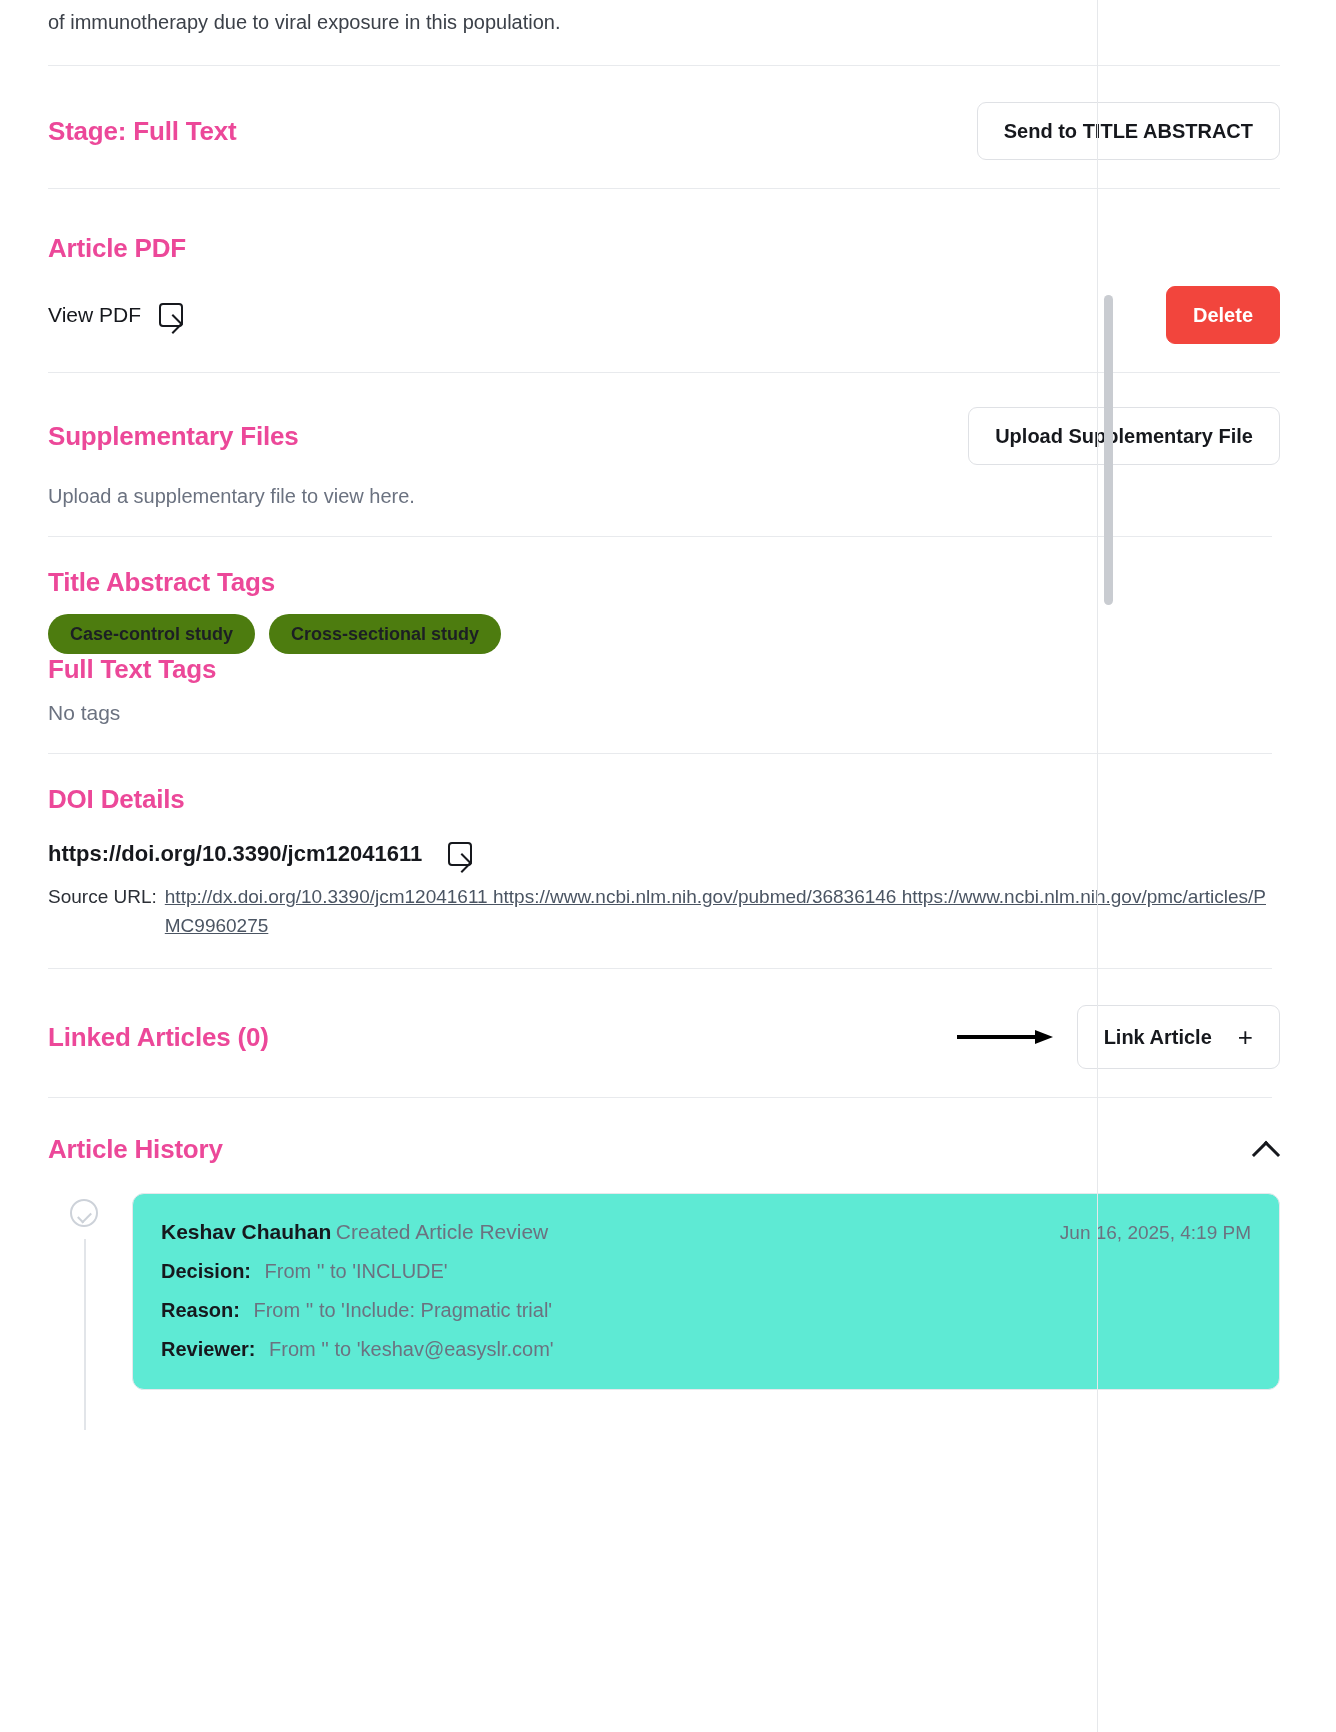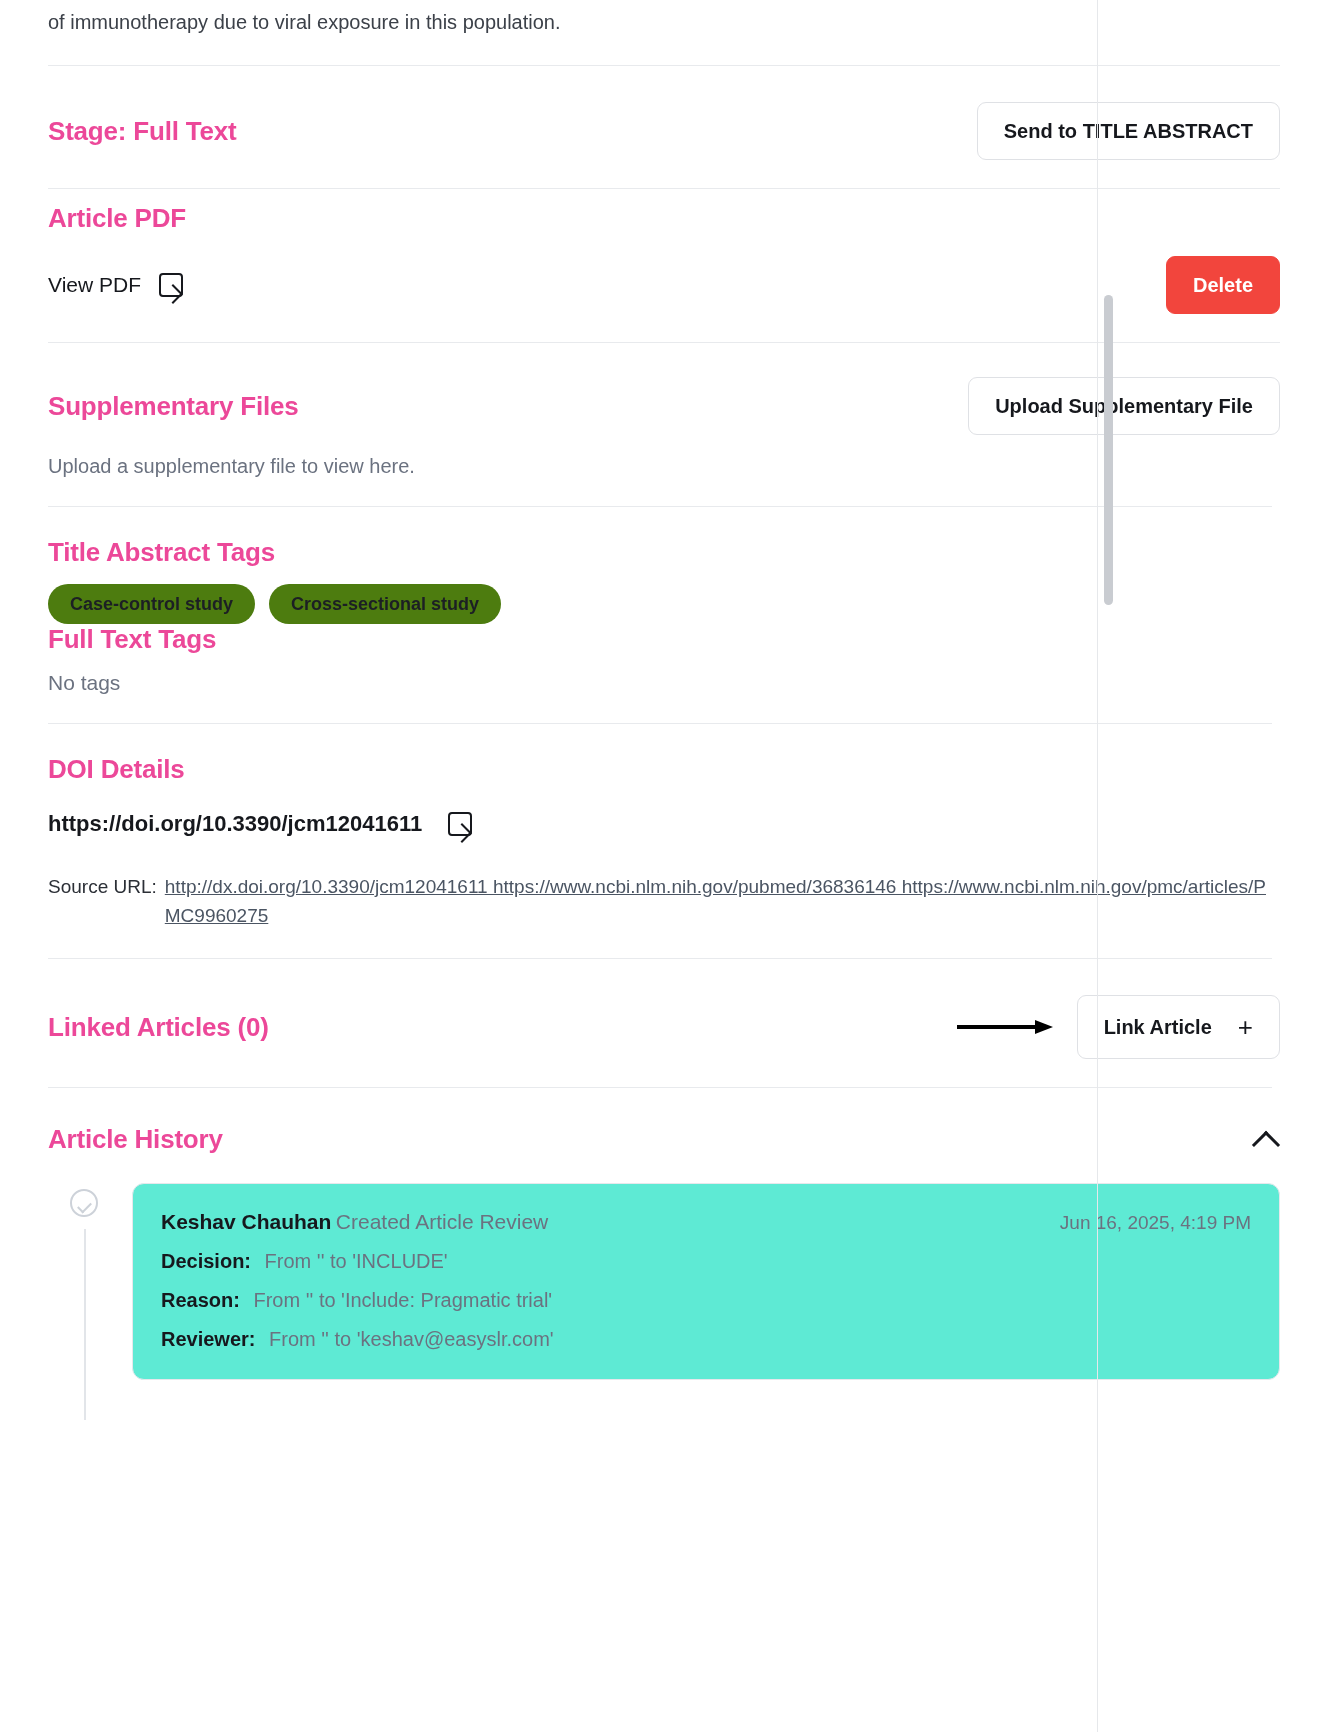--- a/index.html
+++ b/index.html
@@ -176,21 +176,21 @@
     align-items: center;
     gap: 26px;
     margin-top: 26px;
   }
   .doi-text {
     font-size: 22px;
     font-weight: 700;
     color: #16181d;
   }
   .source-line {
-    margin-top: 36px;
+    margin-top: 16px;
     font-size: 19px;
     color: #2b2f36;
     line-height: 1.5;
   }
   .source-label { color: #2b2f36; }
   .source-url {
     color: #4b5563;
     text-decoration: underline;
     word-break: break-all;
   }
@@ -335,21 +335,21 @@
     <hr class="sep">
 
     <div class="row stage-row">
       <h2 class="section-title">Stage: Full Text</h2>
       <button class="btn">Send to TITLE ABSTRACT</button>
     </div>
 
     <hr class="sep">
 
     <div>
-      <h2 class="section-title" style="margin-top:14px;">Article PDF</h2>
+      <h2 class="section-title" style="margin-top:44px;">Article PDF</h2>
       <div class="pdf-line">
         <a class="view-pdf">
           <span>View PDF</span>
           <span class="ext-icon"></span>
         </a>
         <div class="pdf-actions">
           <button class="btn danger">Delete</button>
         </div>
       </div>
     </div>

